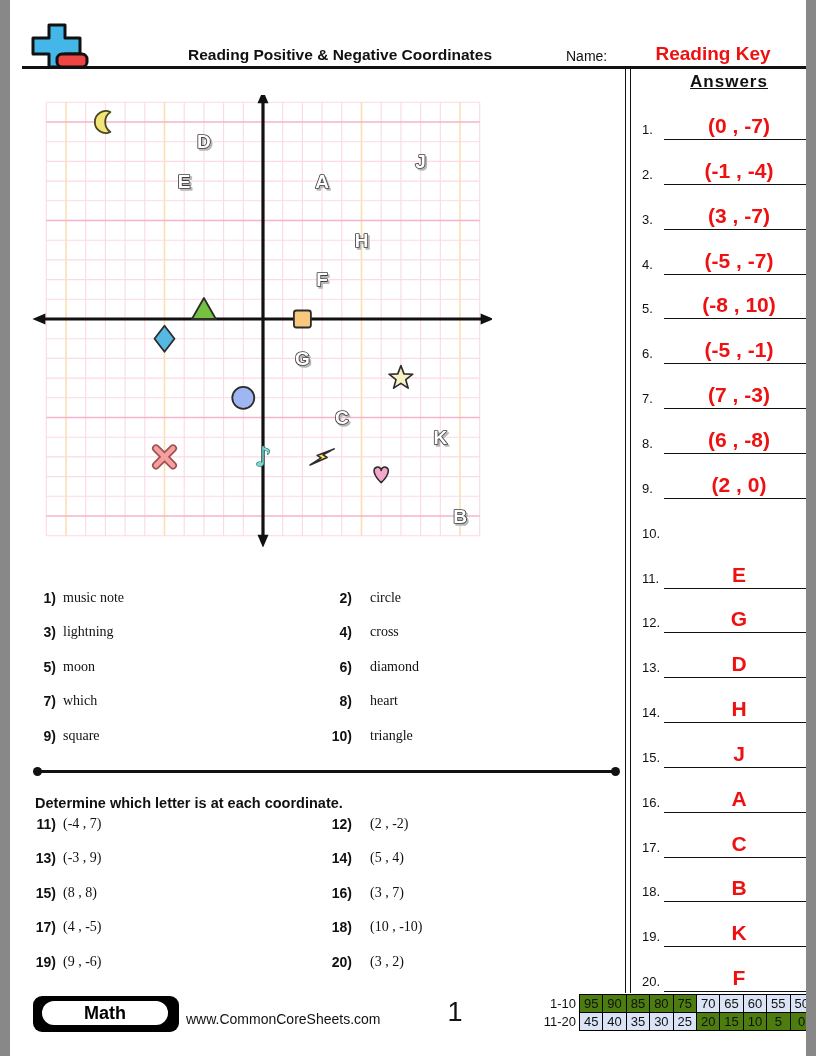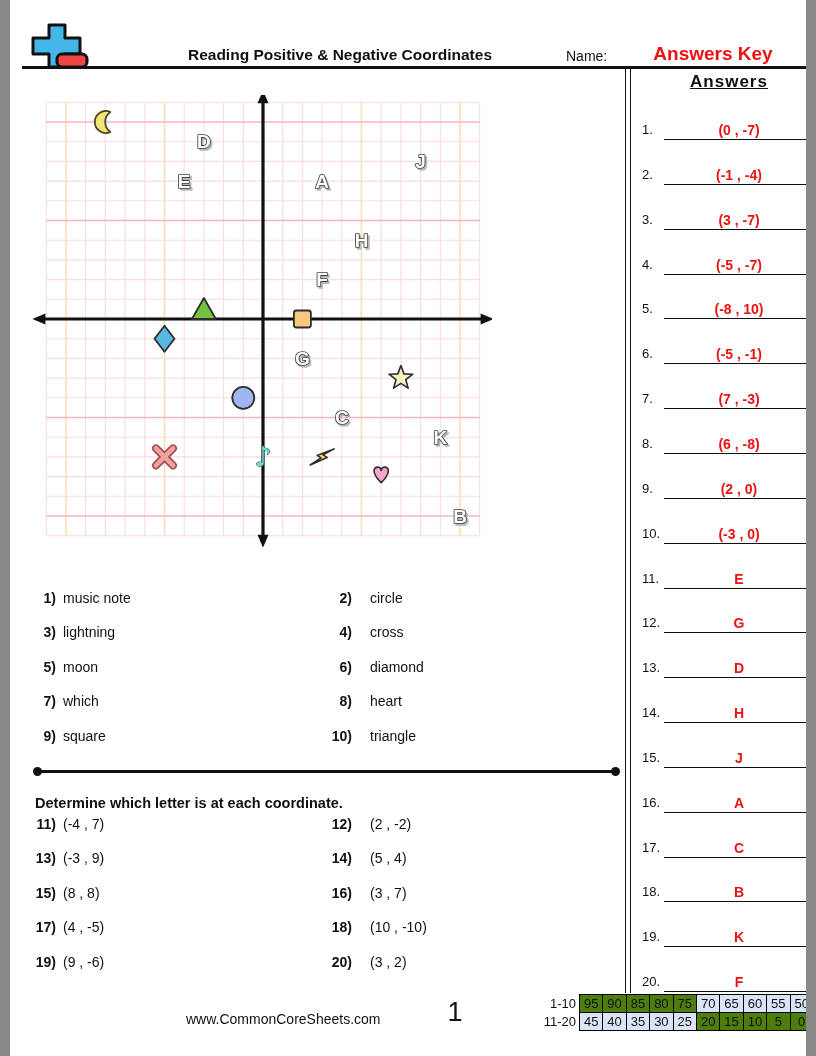--- a/index.html
+++ b/index.html
@@ -15,27 +15,27 @@
   .hdr-name  { left:556px; top:48px; font-size:14px; }
   .hdr-key   { left:618px; top:43px; width:170px; text-align:center; font-size:19px; font-weight:bold; color:var(--red); }
   .hdr-line  { left:12px; top:66px; width:794px; height:2.5px; background:#111; }
   .dbl-line  { left:615px; top:68px; width:4px; height:925px; border-left:1.6px solid #111; border-right:1.6px solid #111; }
 
   
   .ans-title { left:624px; top:72px; width:190px; text-align:center; font-size:17px; font-weight:bold; text-decoration:underline; letter-spacing:1px; }
   .ans-item  { position:absolute; left:624px; width:190px; height:28px; }
   .ans-num   { position:absolute; left:8px; bottom:3px; font-size:13px; }
   .ans-val   { position:absolute; left:30px; right:10px; bottom:0; text-align:center;
-               font-size:14px; font-weight:bold; color:var(--red);
+               font-size:21px; font-weight:bold; color:var(--red);
                border-bottom:1.6px solid #111; padding-bottom:1px; white-space:nowrap; }
 
   
   .instr { left:25px; font-size:14.5px; font-weight:bold; }
   .q-num  { position:absolute; text-align:right; font-size:14px; font-weight:bold; white-space:nowrap; }
-  .q-text { position:absolute; font-size:14px; white-space:nowrap; }
+  .q-text { position:absolute; font-size:14px; white-space:nowrap;font-family:Liberation Serif, serif; }
 
   .mid-line { left:27px; top:770px; width:579px; height:2.6px; background:#111; }
   .dot { width:9px; height:9px; border-radius:50%; background:#111; }
 
   
   .foot-badge { left:23px; top:996px; width:146px; height:36px; background:#000; border-radius:9px; }
   .foot-pill  { left:9px; top:5px; width:126px; height:24px; background:#fff; border-radius:13px; position:absolute;
                 display:flex; align-items:center; justify-content:center; font-size:18px; font-weight:bold; color:#000; }
   .foot-site  { left:176px; top:1011px; font-size:14px; }
   .foot-page  { left:400px; top:997px; width:90px; text-align:center; font-size:27px; }
@@ -50,21 +50,21 @@
 
 <div class="page">
 
   <svg class="abs" style="left:0;top:0" width="90" height="74" viewBox="0 0 90 74">
     <path d="M39 25 L55 25 L55 38 L70 38 L70 54 L55 54 L55 67 L39 67 L39 54 L23 54 L23 38 L39 38 Z" fill="#45b6e8" stroke="#111" stroke-width="3" stroke-linejoin="round"></path>
     <rect x="47" y="54" width="30" height="13" rx="5" fill="#f04545" stroke="#111" stroke-width="3"></rect>
   </svg>
 
   <div class="abs hdr-title">Reading Positive &amp; Negative Coordinates</div>
   <div class="abs hdr-name">Name:</div>
-  <div class="abs hdr-key">Answers Key</div>
+  <div class="abs hdr-key">Reading Key</div>
   <div class="abs hdr-line"></div>
   <div class="abs dbl-line"></div>
 
   <div class="abs ans-title">Answers</div>
   <div>
       <div class="ans-item" style="top: 112px;">
         <span class="ans-num">1.</span>
         <span class="ans-val">(0 , -7)</span>
       </div>
       <div class="ans-item" style="top: 156.85px;">
@@ -94,21 +94,20 @@
       <div class="ans-item" style="top: 425.95px;">
         <span class="ans-num">8.</span>
         <span class="ans-val">(6 , -8)</span>
       </div>
       <div class="ans-item" style="top: 470.8px;">
         <span class="ans-num">9.</span>
         <span class="ans-val">(2 , 0)</span>
       </div>
       <div class="ans-item" style="top: 515.65px;">
         <span class="ans-num">10.</span>
-        <span class="ans-val">(-3 , 0)</span>
       </div>
       <div class="ans-item" style="top: 560.5px;">
         <span class="ans-num">11.</span>
         <span class="ans-val">E</span>
       </div>
       <div class="ans-item" style="top: 605.35px;">
         <span class="ans-num">12.</span>
         <span class="ans-val">G</span>
       </div>
       <div class="ans-item" style="top: 650.2px;">
@@ -275,20 +274,23 @@
       <span class="abs q-num" style="left: 10px; top: 919.2px; width: 36px;">17)</span>
       <span class="abs q-text" style="left: 53px; top: 919.2px;">(4 , -5)</span>
       <span class="abs q-num" style="left: 306px; top: 919.2px; width: 36px;">18)</span>
       <span class="abs q-text" style="left: 360px; top: 919.2px;">(10 , -10)</span>
       <span class="abs q-num" style="left: 10px; top: 953.6px; width: 36px;">19)</span>
       <span class="abs q-text" style="left: 53px; top: 953.6px;">(9 , -6)</span>
       <span class="abs q-num" style="left: 306px; top: 953.6px; width: 36px;">20)</span>
       <span class="abs q-text" style="left: 360px; top: 953.6px;">(3 , 2)</span>
     </div>
 
+  <div class="abs foot-badge">
+    <div class="foot-pill">Math</div>
+  </div>
   <div class="abs foot-site">www.CommonCoreSheets.com</div>
   <div class="abs foot-page">1</div>
   <div>
       <div class="abs score-row" style="left: 530px; top: 994px;">
         <span class="score-lbl">1-10</span>
         <span class="score-cell">95</span>
         <span class="score-cell">90</span>
         <span class="score-cell">85</span>
         <span class="score-cell">80</span>
         <span class="score-cell">75</span>

